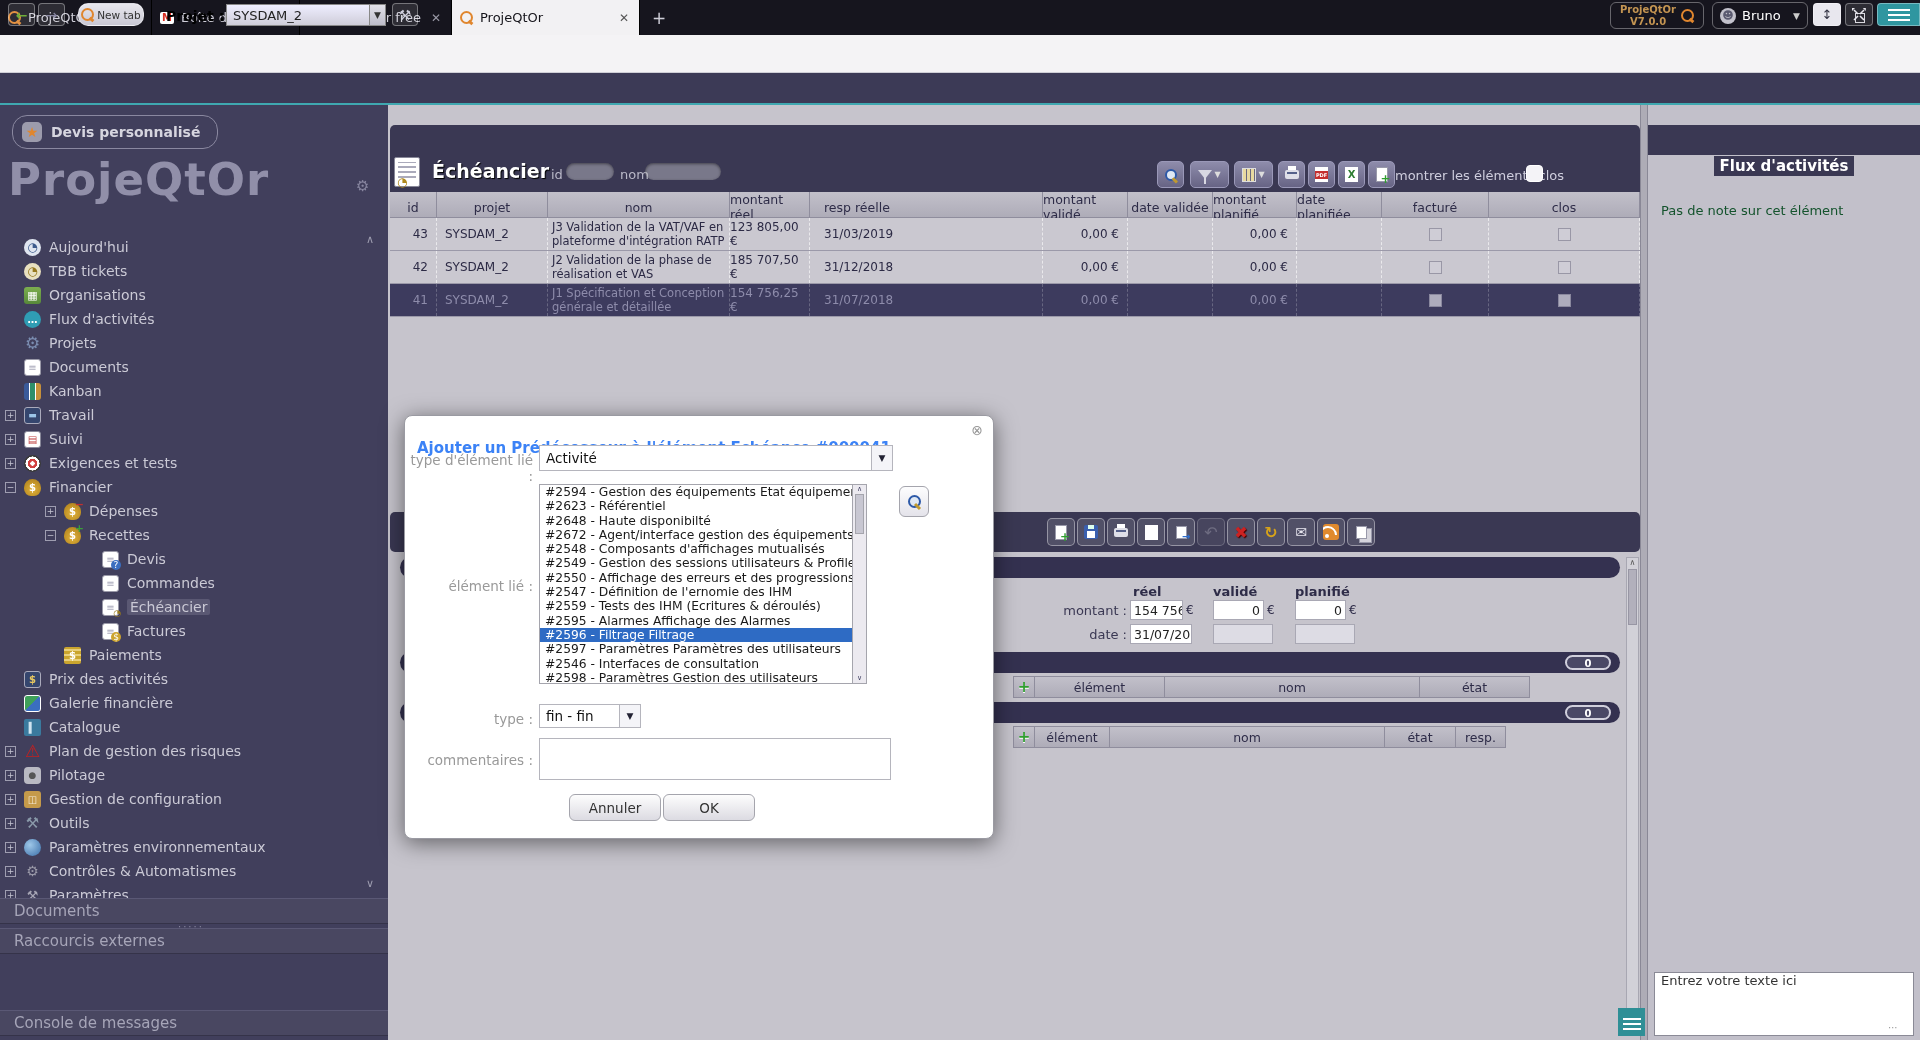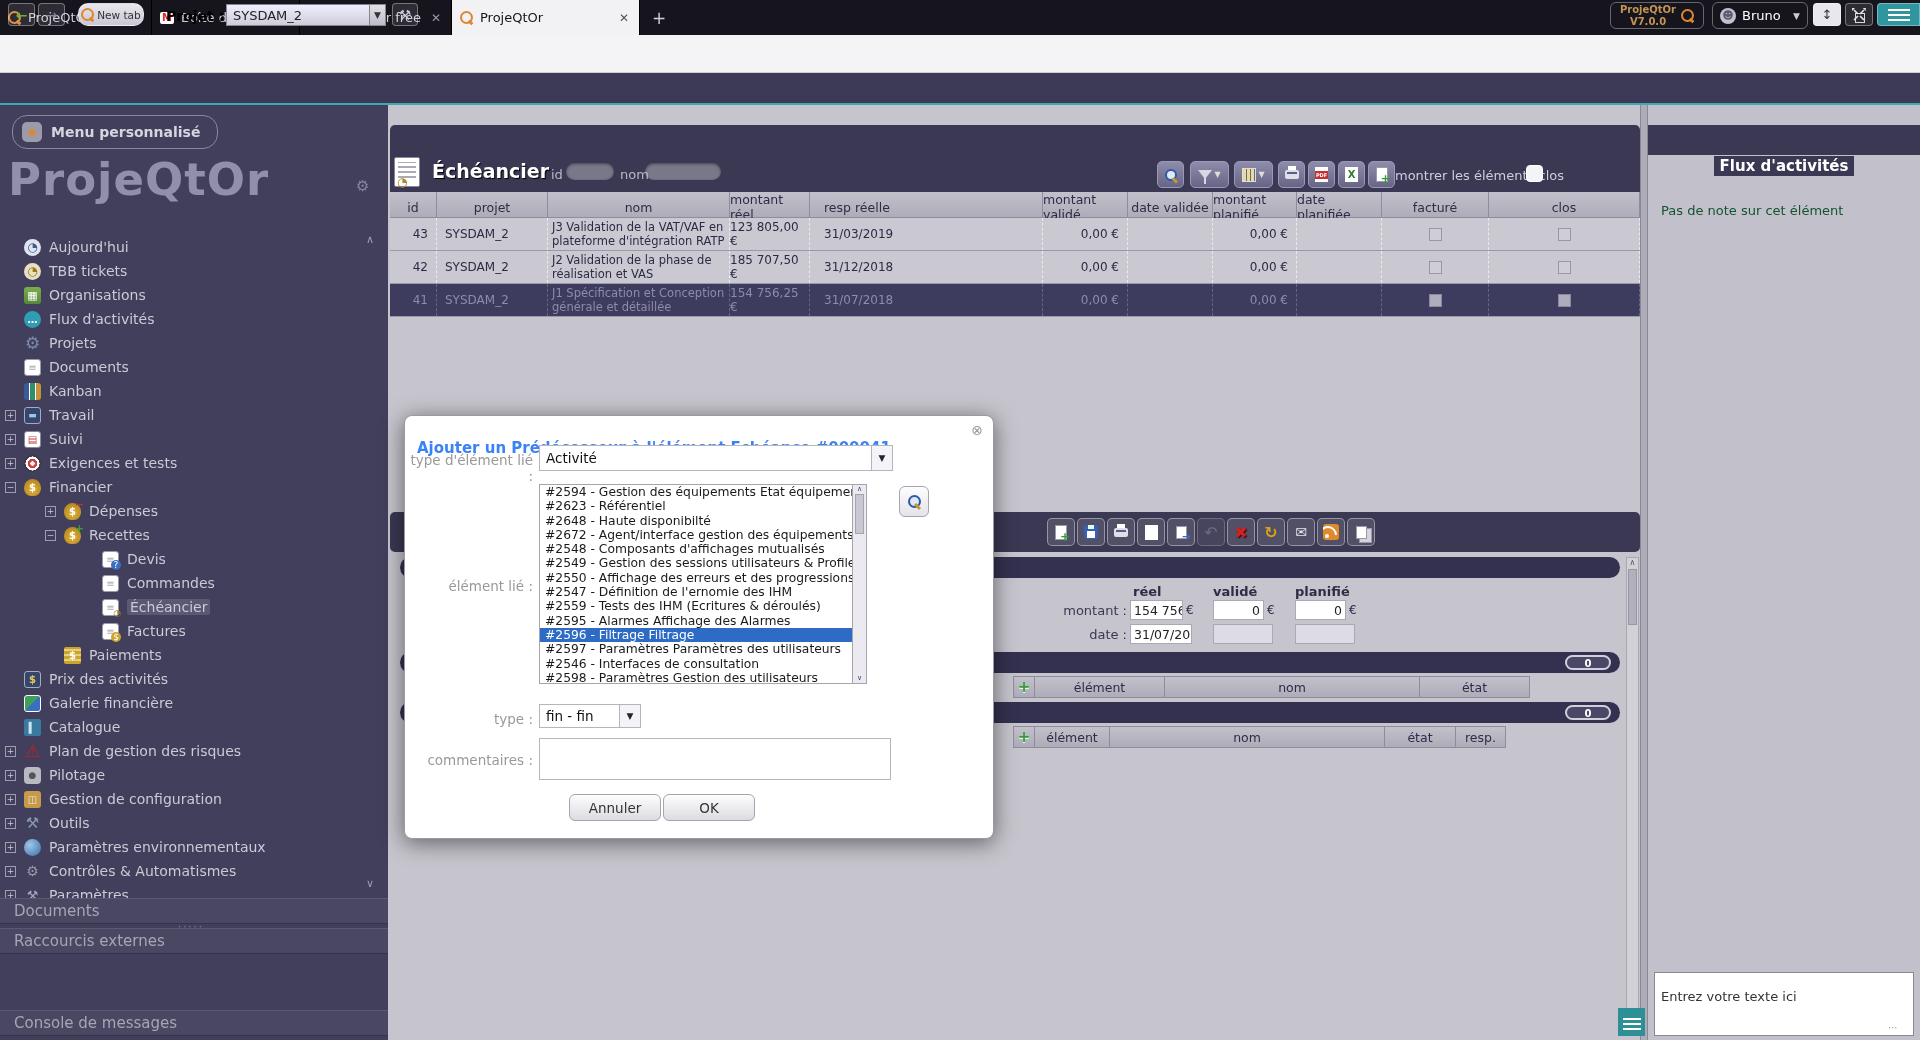--- a/index.html
+++ b/index.html
@@ -176,21 +176,21 @@
 #dscroll{position:absolute;left:1626px;top:557px;width:13px;height:478px;background:#d2d1d8;border:1px solid #a8a7b2}
 #dscroll .ar{text-align:center;font-size:8px;color:#555}
 #dscroll .thumb{margin:2px 1px;height:56px;background:#b2b0bc;border:1px solid #9896a4}
 
 #divider{position:absolute;left:1640px;top:105px;width:8px;height:935px;background:#aeacb6;border-left:1px solid #8a8896;border-right:1px solid #8a8896}
 #rpanel{position:absolute;left:1648px;top:105px;width:272px;height:935px;background:#c2c0ca}
 #rpanel-band{position:absolute;left:1648px;top:125px;width:272px;height:30px;background:#3a3853}
 #flux-title{position:absolute;left:1648px;top:157px;width:272px;text-align:center}
 #flux-title span{background:#3a3853;color:#fff;font-weight:bold;font-size:15px;padding:1px 6px}
 #flux-note{position:absolute;left:1661px;top:203px;color:#14532d;font-size:13px}
-#flux-input{position:absolute;left:1654px;top:972px;width:260px;height:64px;background:#fff;border:1px solid #8a8a96;color:#333;font-size:13px;padding:16px 6px}
+#flux-input{position:absolute;left:1654px;top:972px;width:260px;height:64px;background:#fff;border:1px solid #8a8a96;color:#333;font-size:13px;padding:0 6px}
 #flux-resize{position:absolute;left:1888px;top:1022px;color:#999;font-size:10px;letter-spacing:1px}
 #sash{position:absolute;left:1618px;top:1008px;width:27px;height:28px;background:#2f8f96;display:flex;align-items:center;justify-content:center}
 #sash i{width:18px;height:15px;background:repeating-linear-gradient(0deg,#fff 0 2px,transparent 2px 5px)}
 
 #dialog{position:absolute;left:404px;top:415px;width:590px;height:424px;background:#fff;border:1px solid #9a9aa2;border-radius:8px;box-shadow:0 4px 22px rgba(0,0,0,.5);z-index:50}
 #dlg-title{position:absolute;left:12px;top:23px;font-size:15px;font-weight:bold;color:#3b82f6}
 #dlg-close{position:absolute;right:10px;top:6px;color:#999;font-size:14px}
 .dlg-lbl{position:absolute;color:#999;font-size:13.5px;text-align:right;width:125px;left:3px}
 .dlg-sel{position:absolute;background:#fff;border:1px solid #b5b5bd;height:26px;display:flex;align-items:center;font-size:13.5px;color:#111}
 .dlg-sel .val{flex:1;padding-left:6px}
@@ -300,21 +300,21 @@
       </g>
     </svg>
 </div>
 <div class="tchip" id="teal-chip">
     <i></i>
   </div>
 
 <div id="sidebar">
   <div id="custom-menu">
       <span class="star">★</span>
-      <span>Menu personnalisé</span>
+      <span>Devis personnalisé</span>
     </div>
   <div id="logo">ProjeQtOr</div>
   <span id="logo-gear">⚙</span>
   <span id="menu-scroll-up">∧</span>
   <span id="menu-scroll-dn">∨</span>
   <div id="menu-items">
       <div class="menu-item" style="top: 5px; padding-left: 24px;">
         <span class="mi mi-clock">◔</span>
         <span class="lbl">Aujourd'hui</span>
       </div>

